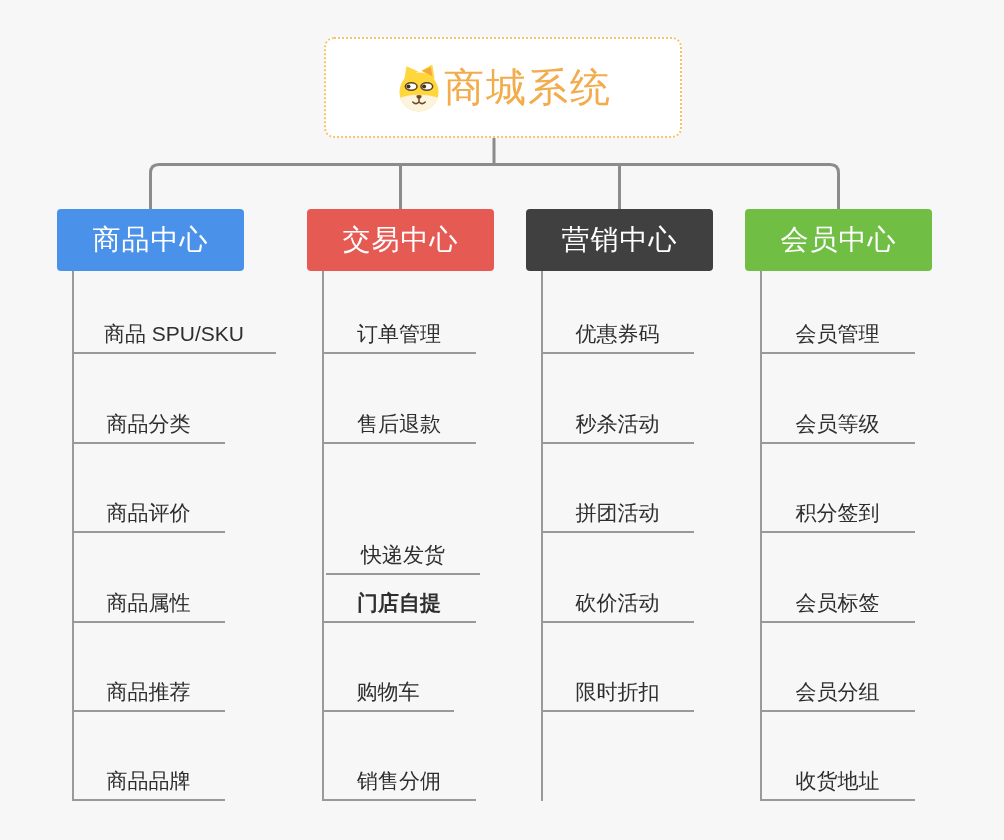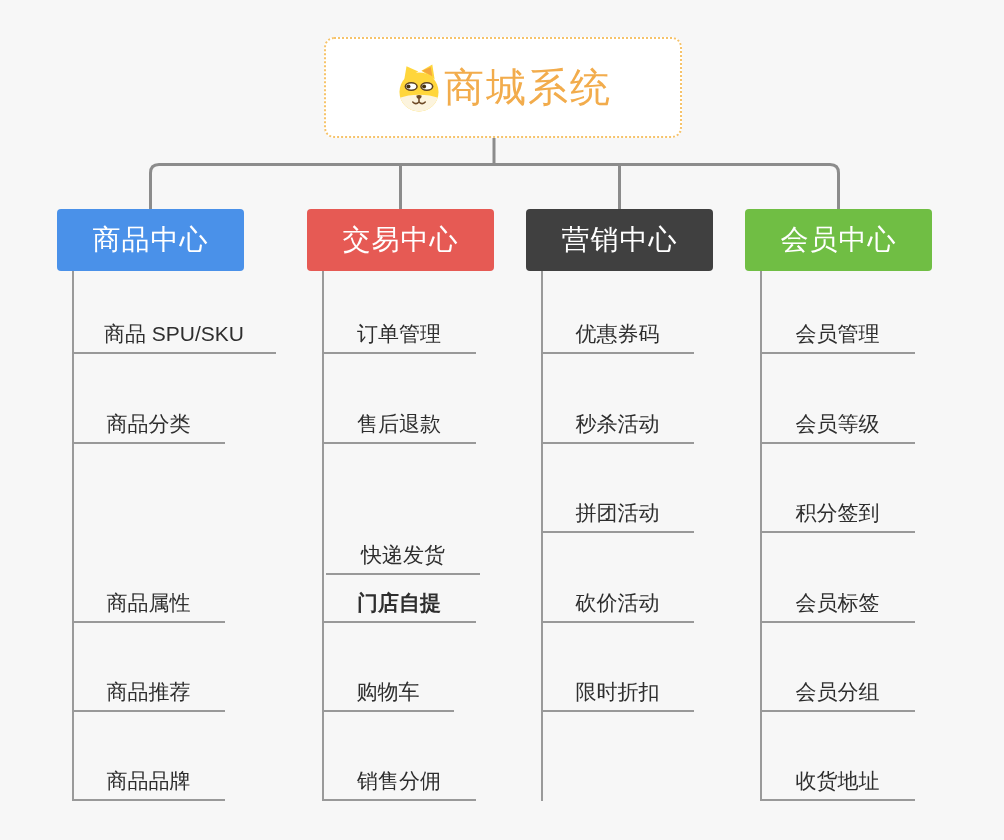--- a/index.html
+++ b/index.html
@@ -71,20 +71,23 @@
   <div class="branch-box" style="left: 57px; top: 209px; background: rgb(74, 145, 233);">
     <span>商品中心</span>
   </div>
   <div class="spine" style="left:72px;top:271px;height:530px;"></div>
   <div class="leaf" style="left:72px;top:318px;width:204px;">
       <span>商品 SPU/SKU</span>
     </div>
   <div class="leaf" style="left:72px;top:408px;width:153px;">
       <span>商品分类</span>
     </div>
+  <div class="leaf" style="left:72px;top:497px;width:153px;">
+      <span>商品评价</span>
+    </div>
   <div class="leaf" style="left:72px;top:587px;width:153px;">
       <span>商品属性</span>
     </div>
   <div class="leaf" style="left:72px;top:676px;width:153px;">
       <span>商品推荐</span>
     </div>
   <div class="leaf" style="left:72px;top:765px;width:153px;">
       <span>商品品牌</span>
     </div>
 

